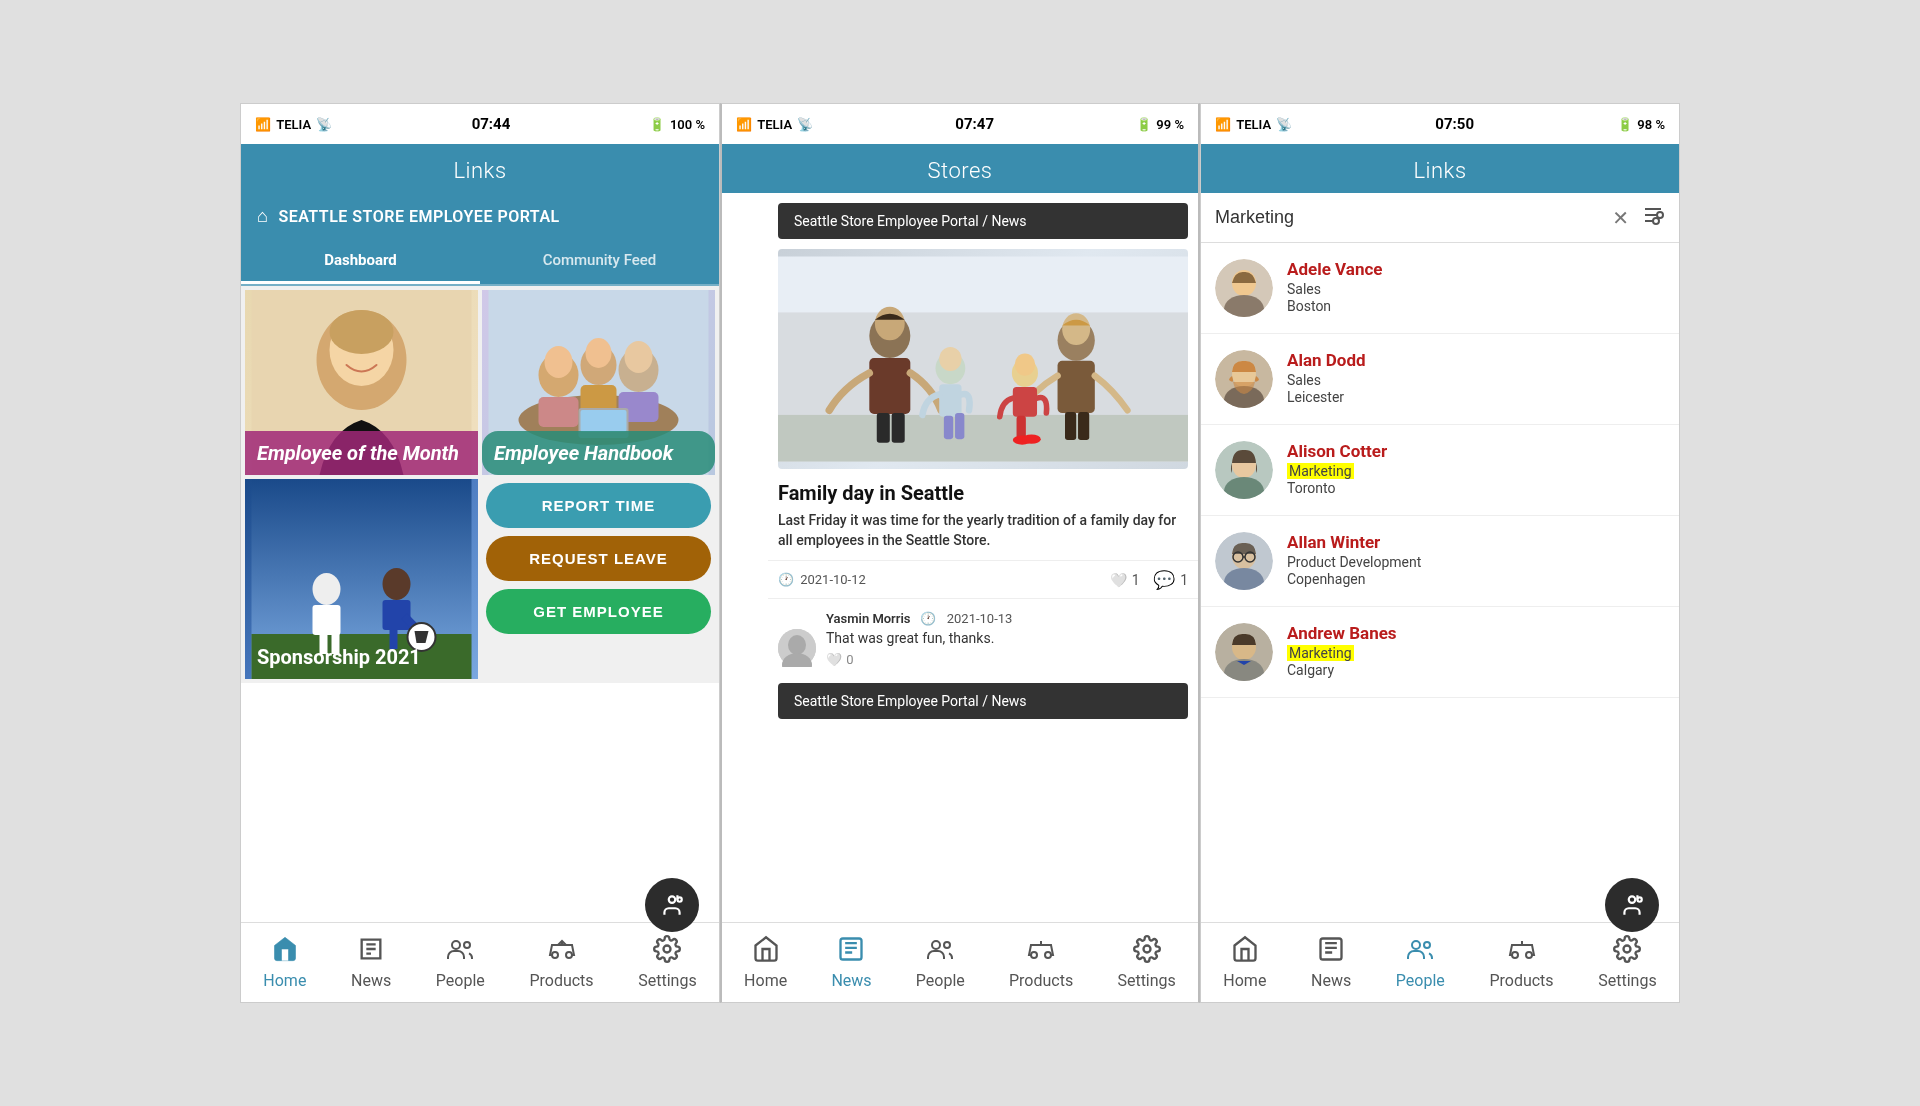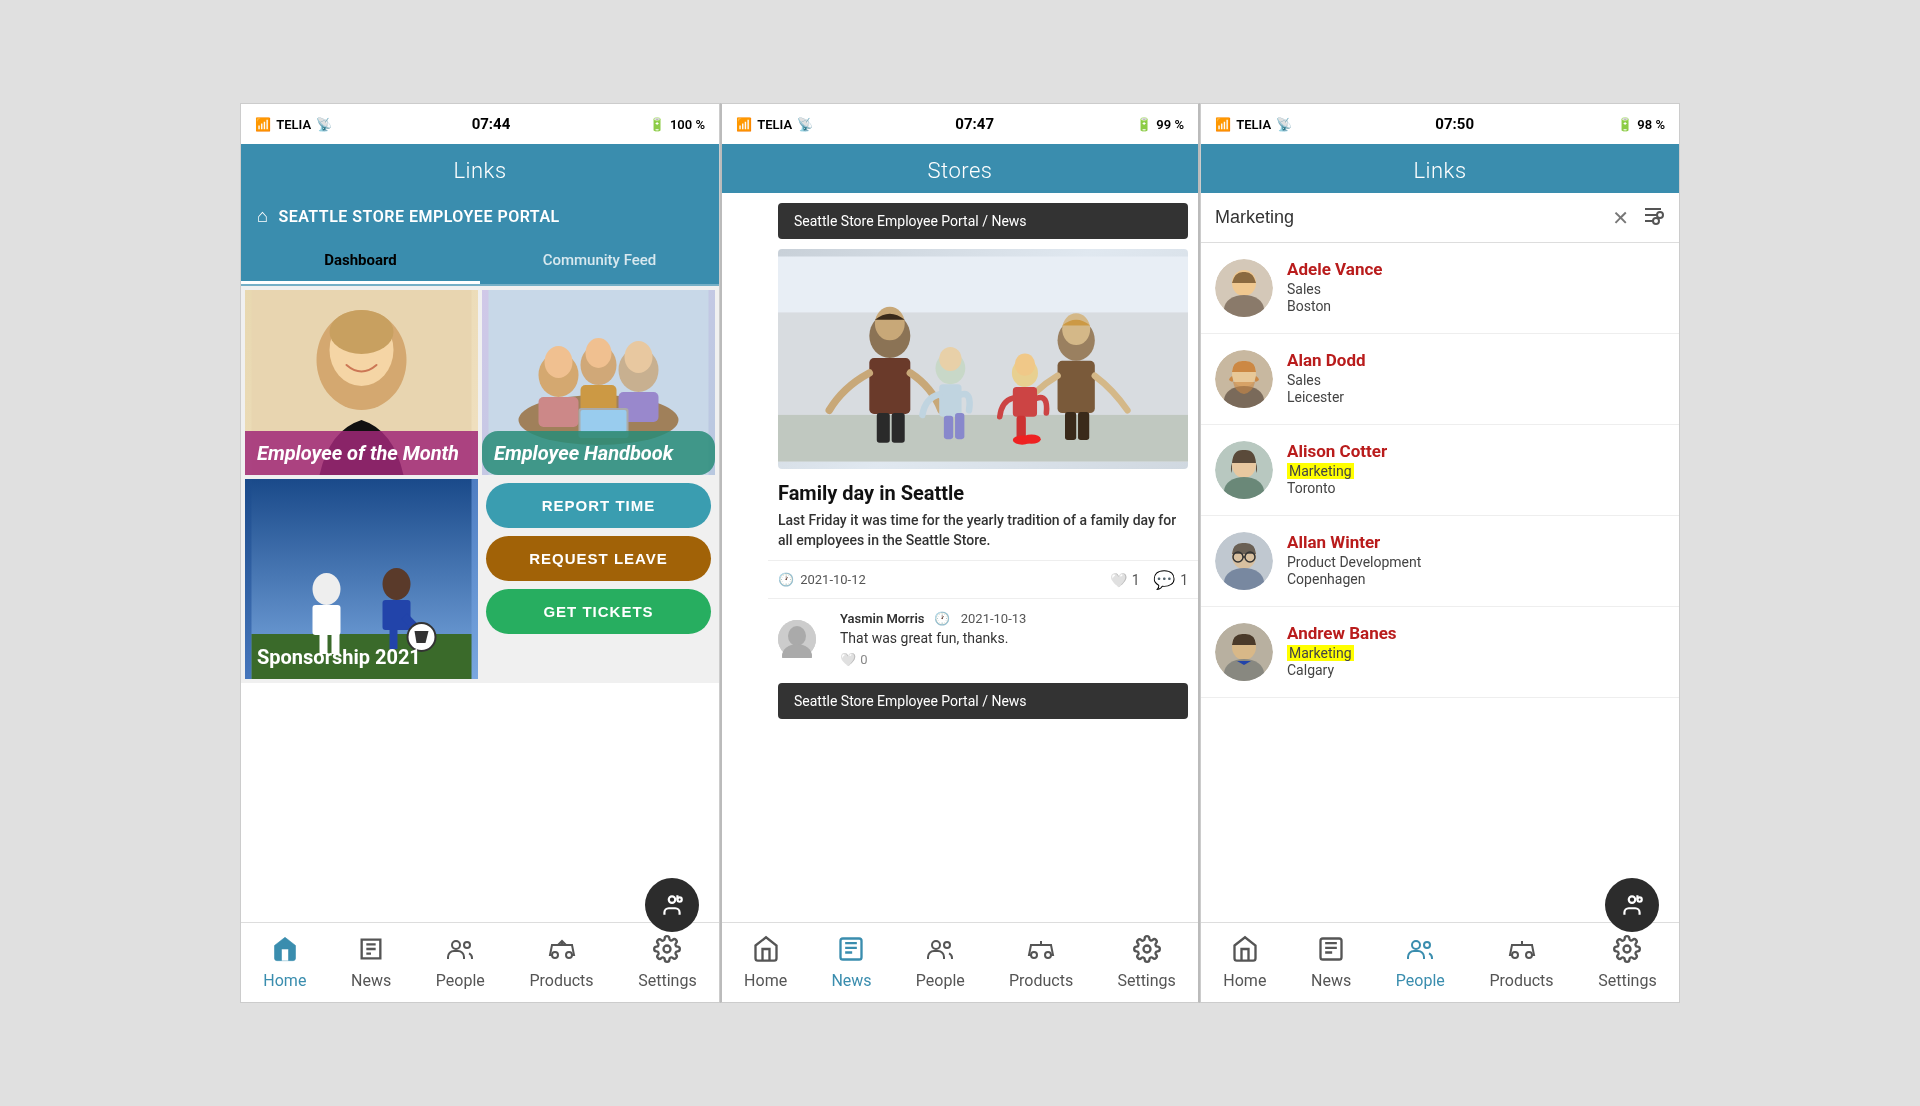--- a/index.html
+++ b/index.html
@@ -90,21 +90,21 @@
       flex: 1;
       text-align: center;
       padding: 12px 0;
       color: rgba(255,255,255,0.8);
       font-size: 15px;
       font-weight: 500;
       cursor: pointer;
       border-bottom: 3px solid transparent;
     }
     .tab.active {
-      color: #000000;
+      color: #ffffff;
       border-bottom: 3px solid #fff;
       font-weight: 700;
     }
     .grid-item {
       position: relative;
       overflow: hidden;
       cursor: pointer;
       height: 185px;
     }
     .grid-label {
@@ -257,23 +257,23 @@
       gap: 14px;
     }
     .reaction {
       display: flex;
       align-items: center;
       gap: 4px;
       font-size: 14px;
     }
     .comment-section {
       display: flex;
-      gap: 24px;
+      gap: 10px;
       padding: 12px 10px;
-      align-items: center;
+      align-items: flex-end;
     }
     .comment-avatar {
       width: 38px;
       height: 38px;
       border-radius: 50%;
       background: #ccc;
       flex-shrink: 0;
     }
     .comment-content {}
     .comment-author-row {
@@ -522,21 +522,21 @@
         </div>
 
         <div class="buttons-column" style="background:#f0f0f0; padding:4px; display:flex; flex-direction:column; gap:8px;">
           <button class="action-btn btn-teal">
             <span>REPORT TIME</span>
           </button>
           <button class="action-btn btn-red">
             <span>REQUEST LEAVE</span>
           </button>
           <button class="action-btn btn-green">
-            <span>GET TICKETS</span>
+            <span>GET EMPLOYEE</span>
           </button>
         </div>
       </div>
     </div>
 
     <div class="fab">
       <svg width="26" height="26" viewBox="0 0 24 24" fill="none" stroke="white" stroke-width="2">
         <circle cx="12" cy="7" r="3"></circle>
         <path d="M5 21v-2a4 4 0 0 1 4-4h6a4 4 0 0 1 4 4v2"></path>
         <circle cx="19" cy="7" r="2"></circle>

